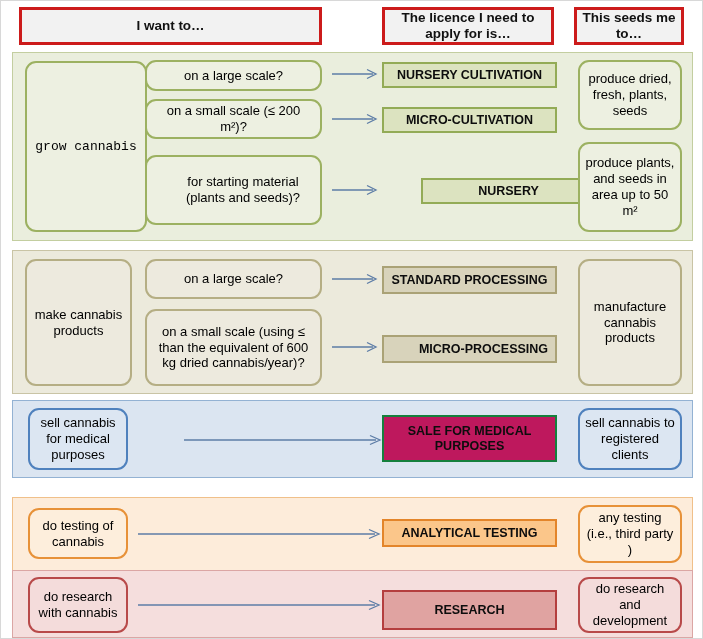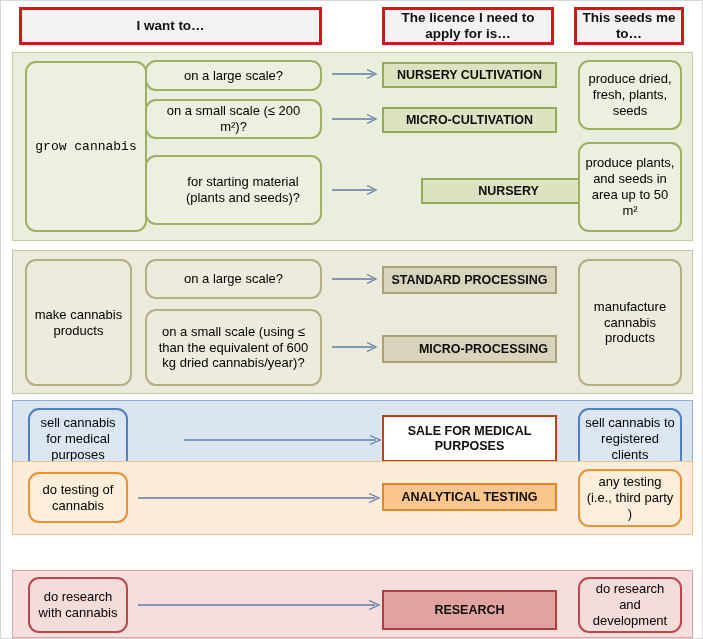--- a/index.html
+++ b/index.html
@@ -29,21 +29,21 @@
   }
   #hdr-want{left:18px;top:6px;width:303px;height:38px;}
   #hdr-licence{left:381px;top:6px;width:172px;height:38px;}
   #hdr-allows{left:573px;top:6px;width:110px;height:38px;}
 
   
   .band{position:absolute;left:11px;box-sizing:border-box;}
   .band-green{top:51px;width:681px;height:189px;background:#eaeedd;border:1px solid #c3ceA0;}
   .band-tan  {top:249px;width:681px;height:144px;background:#eceadc;border:1px solid #c9c4a5;}
   .band-blue {top:399px;width:681px;height:78px;background:#dbe5f1;border:1px solid #93b2d3;}
-  .band-orange{top:460px;width:681px;height:74px;background:#fdecda;border:1px solid #f0c08a;}
+  .band-orange{top:496px;width:681px;height:74px;background:#fdecda;border:1px solid #f0c08a;}
   .band-red  {top:569px;width:681px;height:68px;background:#f5dedd;border:1px solid #dba6a4;}
 
   
   .rbox{
     position:absolute;box-sizing:border-box;
     display:flex;align-items:center;justify-content:center;
     text-align:center;line-height:1.22;
     border-radius:11px;
     font-size:13px;color:#000000;
     padding:3px 5px;
@@ -58,21 +58,21 @@
   }
 
   
   .g-out{background:#edf0e1;border:2px solid #9cb161;}
   .g-lic{background:#dce3c0;border:2px solid #93ab56;}
   
   .t-out{background:#edeade;border:2px solid #b5ae84;}
   .t-lic{background:#d8d3bb;border:2px solid #aaa276;}
   
   .b-out{background:#dce6f2;border:2px solid #4f81bd;}
-  .b-lic{background:#ffffff;border:2px solid #c2410c;}
+  .b-lic{background:#be185d;border:2px solid #15803d;}
   
   .o-out{background:#fdeedc;border:2px solid #e79138;}
   .o-lic{background:#fbc68a;border:2px solid #e3852a;}
   
   .r-out{background:#f4dcdb;border:2px solid #b84a4a;}
   .r-lic{background:#e0a3a1;border:2px solid #b43e3e;}
 
   
   .arrow{position:absolute;}
   .arrow svg{display:block;}

